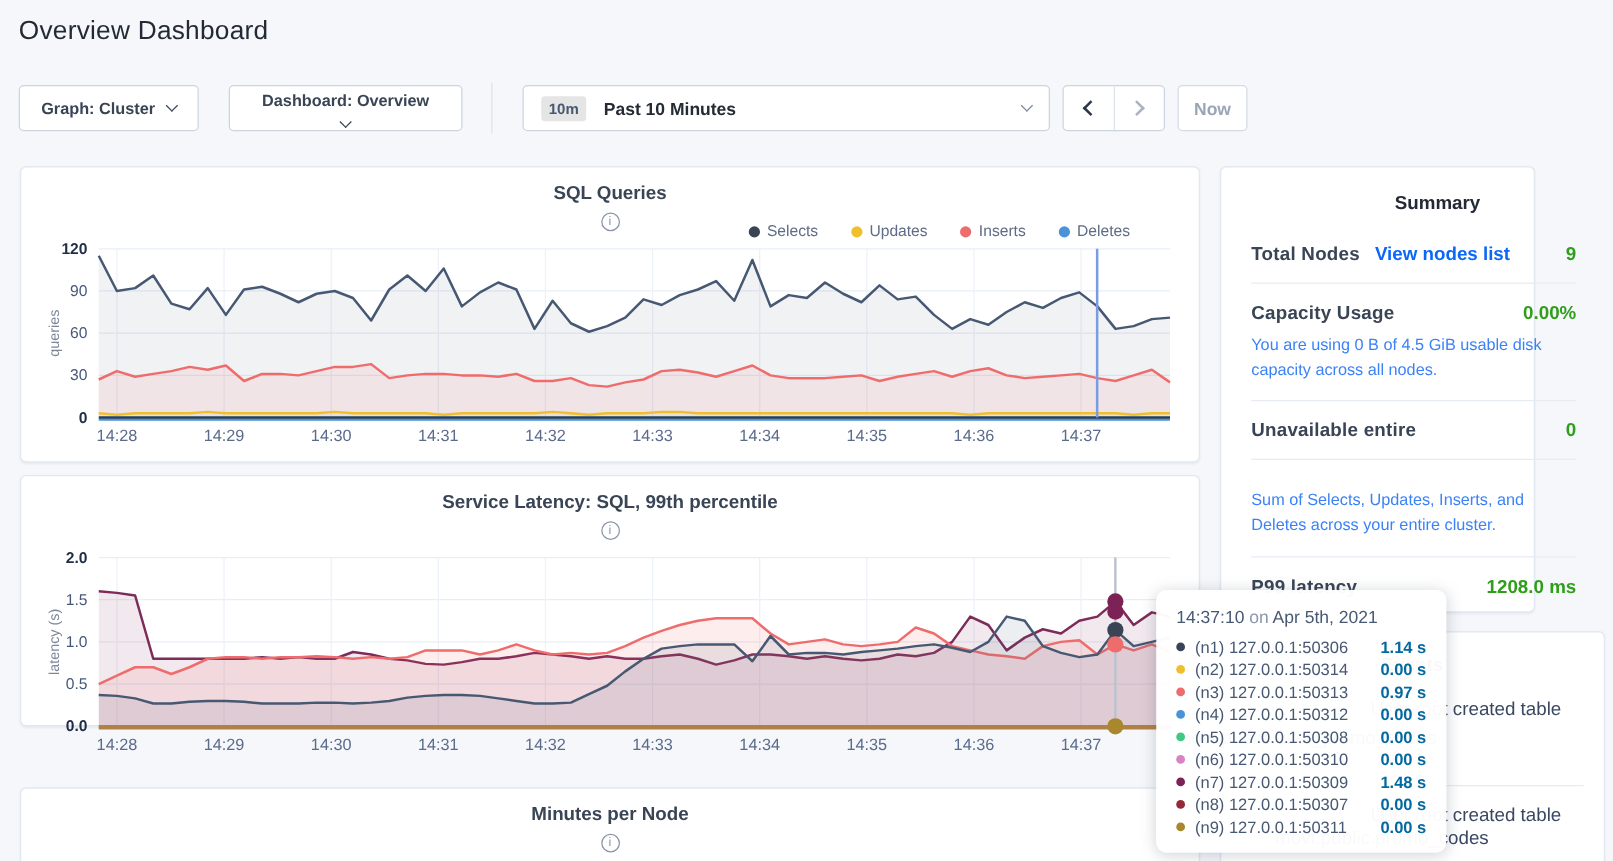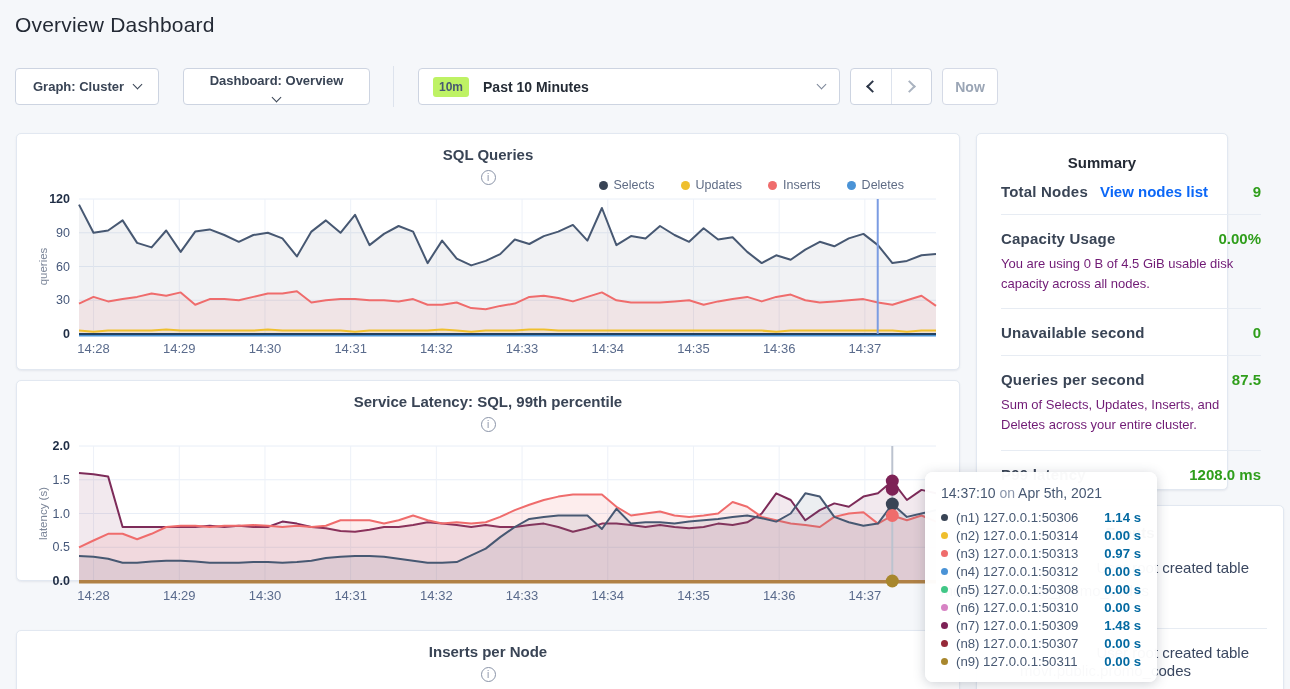--- a/index.html
+++ b/index.html
@@ -18,57 +18,57 @@
   .btn {
     background:#fff; border:1px solid #cdd4e1; border-radius:4px;
     display:flex; align-items:center; justify-content:center;
     font-size:13px; font-weight:700; color:#394455; cursor:pointer;
   }
   .dd { gap:10px; padding:0 16px; height:37px; top:68px; }
   .chev-down { width:7px; height:7px; border-right:1.5px solid #394455; border-bottom:1.5px solid #394455; transform:rotate(45deg); margin-top:-4px; }
   .toolbar-divider { left:393px; top:66px; width:1px; height:41px; background:#dde3ed; }
 
   .time-range { left:418px; top:68px; width:422px; height:37px; background:#fff; border:1px solid #cdd4e1; border-radius:4px; display:flex; align-items:center; padding:0 14px; cursor:pointer; }
-  .time-badge { background:#bef264; color:#475872; font-size:12px; font-weight:700; border-radius:3px; padding:3px 6px; margin-right:14px; }
+  .time-badge { background:#e5e5e5; color:#475872; font-size:12px; font-weight:700; border-radius:3px; padding:3px 6px; margin-right:14px; }
   .time-label { font-size:14px; font-weight:700; color:#242b35; }
   .time-range .chev-down { margin-left:auto; border-color:#7c8699; }
 
   .nav-group { left:850px; top:68px; width:82px; height:37px; background:#fff; border:1px solid #cdd4e1; border-radius:4px; display:flex; }
   .nav-btn { flex:1; display:flex; align-items:center; justify-content:center; cursor:pointer; }
   .nav-btn:first-child { border-right:1px solid #dde3ed; }
   .chev-left  { width:9px; height:9px; border-left:2.5px solid #2d3748; border-bottom:2.5px solid #2d3748; transform:rotate(45deg); margin-left:3px; }
   .chev-right { width:9px; height:9px; border-right:2.5px solid #aab3c0; border-top:2.5px solid #aab3c0; transform:rotate(45deg); margin-right:3px; }
   .now-btn { left:942px; top:68px; width:56px; height:37px; color:#9aa5b5; font-size:14px; cursor:default; }
 
   
   .card { background:#fff; border:1px solid #e2e8f1; border-radius:5px; box-shadow:0 1px 2px rgba(136,146,166,.15); }
   .card-sql      { left:16px;  top:133px; width:944px; height:237px; }
   .card-latency  { left:16px;  top:380px; width:944px; height:201px; }
   .card-replicas { left:16px;  top:630px; width:944px; height:90px; }
-  .card-summary  { left:976px; top:133px; width:252px; height:357px; }
+  .card-summary  { left:976px; top:133px; width:252px; height:357px;padding-left:48px; }
   .card-events   { left:976px; top:505px; width:308px; height:215px; }
 
   .chart-title-row { left:0; top:12px; width:100%; display:flex; align-items:center; justify-content:flex-end; gap:7px;flex-direction:column; }
   .chart-title { font-size:15px; font-weight:700; color:#394455; }
   .info-icon { width:15px; height:15px; border:1px solid #8a94a8; border-radius:50%; color:#8a94a8; font-size:10px; line-height:13px; text-align:center; font-style:normal; cursor:pointer; flex:0 0 auto; }
   .legend { top:44px; right:55px; display:flex; gap:26px; }
   .legend-item { display:flex; align-items:center; gap:6px; font-size:12.5px; color:#5f6c85; cursor:pointer; }
   .legend-dot { width:9px; height:9px; border-radius:50%; }
   .chart-svg { left:0; top:0; }
 
   
   .summary-title { width:100%; text-align:center; top:20px; font-size:15px; font-weight:700; color:#242a35; }
-  .summary-body { left:24px; top:34px; width:260px; }
+  .summary-body { left:24px; top:46px; width:260px; }
   .srow { padding:15px 0 14px; border-bottom:1px solid #e7ecf3; }
   .srow:last-child { border-bottom:none; }
   .srow-top { display:flex; align-items:baseline; }
   .srow-label { font-size:15px; font-weight:700; color:#394455; letter-spacing:.2px; }
   .srow-link { font-size:15px; font-weight:700; color:#0b67f7; margin-left:12px; cursor:pointer; }
   .srow-value { margin-left:auto; font-size:15px; font-weight:700; color:#2f9e1b; }
-  .srow-desc { margin-top:7px; font-size:13px; line-height:1.55; color:#701a75; }
+  .srow-desc { margin-top:7px; font-size:13px; line-height:1.55; color:#3b82f6; }
 
   
   .events-title { width:100%; text-align:center; top:18px; font-size:15px; font-weight:700; color:#242a35; }
   .event-line { font-size:15px; color:#3a4760; white-space:nowrap; }
   .events-divider { left:24px; right:16px; top:122px; height:1px; background:#e7ecf3; }
 
   
   .tooltip {
     left:925px; top:472px; width:232px; z-index:20;
     background:rgba(255,255,255,.97); border-radius:8px;
@@ -229,21 +229,21 @@
       <text x="590.769" y="219" text-anchor="middle" font-size="13" fill="#5a6b8c">14:34</text>
       <text x="676.4689999999999" y="219" text-anchor="middle" font-size="13" fill="#5a6b8c">14:35</text>
       <text x="762.169" y="219" text-anchor="middle" font-size="13" fill="#5a6b8c">14:36</text>
       <text x="847.869" y="219" text-anchor="middle" font-size="13" fill="#5a6b8c">14:37</text>
       <text x="30" y="132.5" text-anchor="middle" font-size="11.5" fill="#7c8699" transform="rotate(-90 30 132.5)">latency (s)</text>
     </svg>
 </div>
 
 <div class="abs card card-replicas">
   <div class="abs chart-title-row">
-    <span class="chart-title">Inserts per Node</span>
+    <span class="chart-title">Minutes per Node</span>
     <i class="info-icon">i</i>
   </div>
 </div>
 
 <div class="abs card card-summary">
   <div class="abs summary-title">Summary</div>
   <div class="abs summary-body">
     <div class="srow">
       <div class="srow-top">
         <span class="srow-label">Total Nodes</span>
@@ -253,29 +253,25 @@
     </div>
     <div class="srow">
       <div class="srow-top">
         <span class="srow-label">Capacity Usage</span>
         <span class="srow-value">0.00%</span>
       </div>
       <div class="srow-desc">You are using 0 B of 4.5 GiB usable disk capacity across all nodes.</div>
     </div>
     <div class="srow">
       <div class="srow-top">
-        <span class="srow-label">Unavailable second</span>
+        <span class="srow-label">Unavailable entire</span>
         <span class="srow-value">0</span>
       </div>
     </div>
     <div class="srow">
-      <div class="srow-top">
-        <span class="srow-label">Queries per second</span>
-        <span class="srow-value">87.5</span>
-      </div>
       <div class="srow-desc">Sum of Selects, Updates, Inserts, and Deletes across your entire cluster.</div>
     </div>
     <div class="srow">
       <div class="srow-top">
         <span class="srow-label">P99 latency</span>
         <span class="srow-value">1208.0 ms</span>
       </div>
     </div>
   </div>
 </div>

